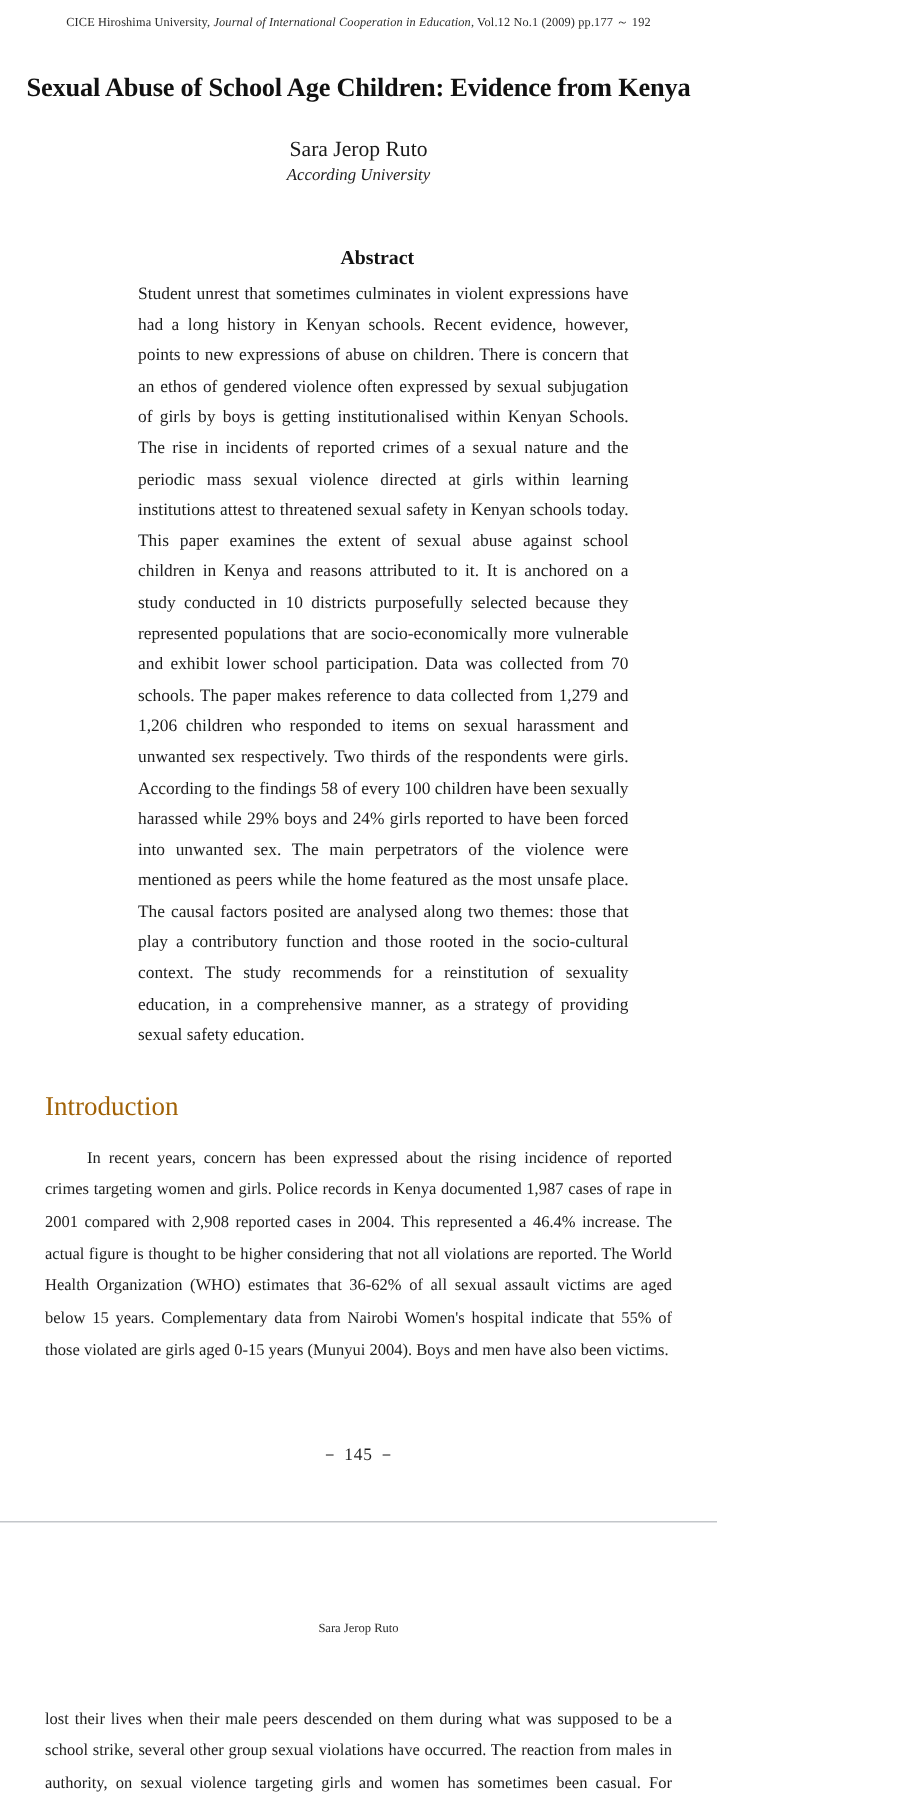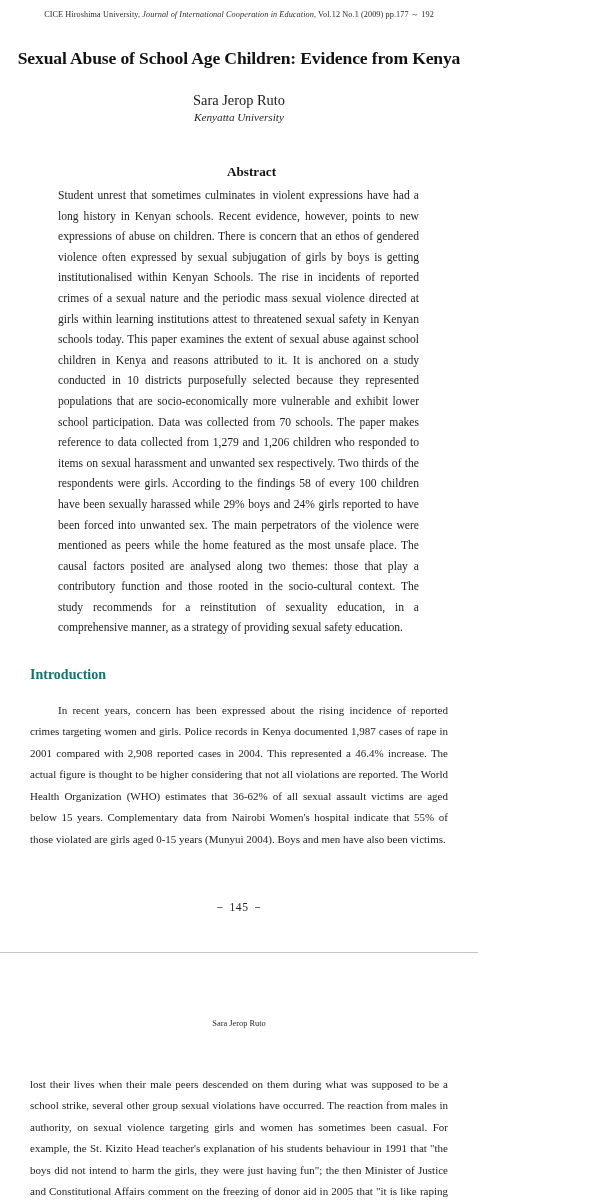--- a/index.html
+++ b/index.html
@@ -71,36 +71,36 @@
   .abstract-heading {
     text-align: center;
     font-size: 13.2px;
     font-weight: bold;
     line-height: 18px;
     margin-bottom: 5px;
     color: #121212;
     margin-left: 25px;
   }
   .abstract-body {
-    margin: 0 59px 0 58px;
+    margin: 0 59px 0 92px;
     font-size: 11.6px;
     line-height: 20.6px;
     text-align: justify;
     text-justify: inter-word;
     color: #1c1c1c;
     hyphens: none;
   }
 
   
   .section-heading {
     margin: 27px 0 0 30px;
-    font-size: 14px;
-    font-weight: bold;
+    font-size: 18px;
+    font-weight: normal;
     line-height: 18px;
-    color: #0f766e;
+    color: #a16207;
   }
 
   
   .body-text {
     margin: 0 30px 0 30px;
     font-size: 11px;
     line-height: 21.4px;
     text-align: justify;
     text-justify: inter-word;
     color: #1c1c1c;
@@ -161,21 +161,21 @@
 
   <div class="journal-header">
     <span>CICE Hiroshima University,</span>
     <span class="ital">Journal of International Cooperation in Education</span><span>, Vol.12 No.1 (2009) pp.177 ～ 192</span>
   </div>
 
   <h1 class="paper-title">Sexual Abuse of School Age Children: Evidence from Kenya</h1>
 
   <div class="author-block">
     <div class="author-name">Sara Jerop Ruto</div>
-    <div class="author-affiliation">Kenyatta University</div>
+    <div class="author-affiliation">According University</div>
   </div>
 
   <div class="abstract-section">
     <div class="abstract-heading">Abstract</div>
     <div class="abstract-body">Student unrest that sometimes culminates in violent expressions have had a long history in Kenyan schools. Recent evidence, however, points to new expressions of abuse on children. There is concern that an ethos of gendered violence often expressed by sexual subjugation of girls by boys is getting institutionalised within Kenyan Schools. The rise in incidents of reported crimes of a sexual nature and the periodic mass sexual violence directed at girls within learning institutions attest to threatened sexual safety in Kenyan schools today. This paper examines the extent of sexual abuse against school children in Kenya and reasons attributed to it. It is anchored on a study conducted in 10 districts purposefully selected because they represented populations that are socio-economically more vulnerable and exhibit lower school participation. Data was collected from 70 schools. The paper makes reference to data collected from 1,279 and 1,206 children who responded to items on sexual harassment and unwanted sex respectively. Two thirds of the respondents were girls. According to the findings 58 of every 100 children have been sexually harassed while 29% boys and 24% girls reported to have been forced into unwanted sex. The main perpetrators of the violence were mentioned as peers while the home featured as the most unsafe place. The causal factors posited are analysed along two themes: those that play a contributory function and those rooted in the socio-cultural context. The study recommends for a reinstitution of sexuality education, in a comprehensive manner, as a strategy of providing sexual safety education.</div>
   </div>
 
   <h2 class="section-heading">Introduction</h2>
 
   <div class="body-text first-para">

